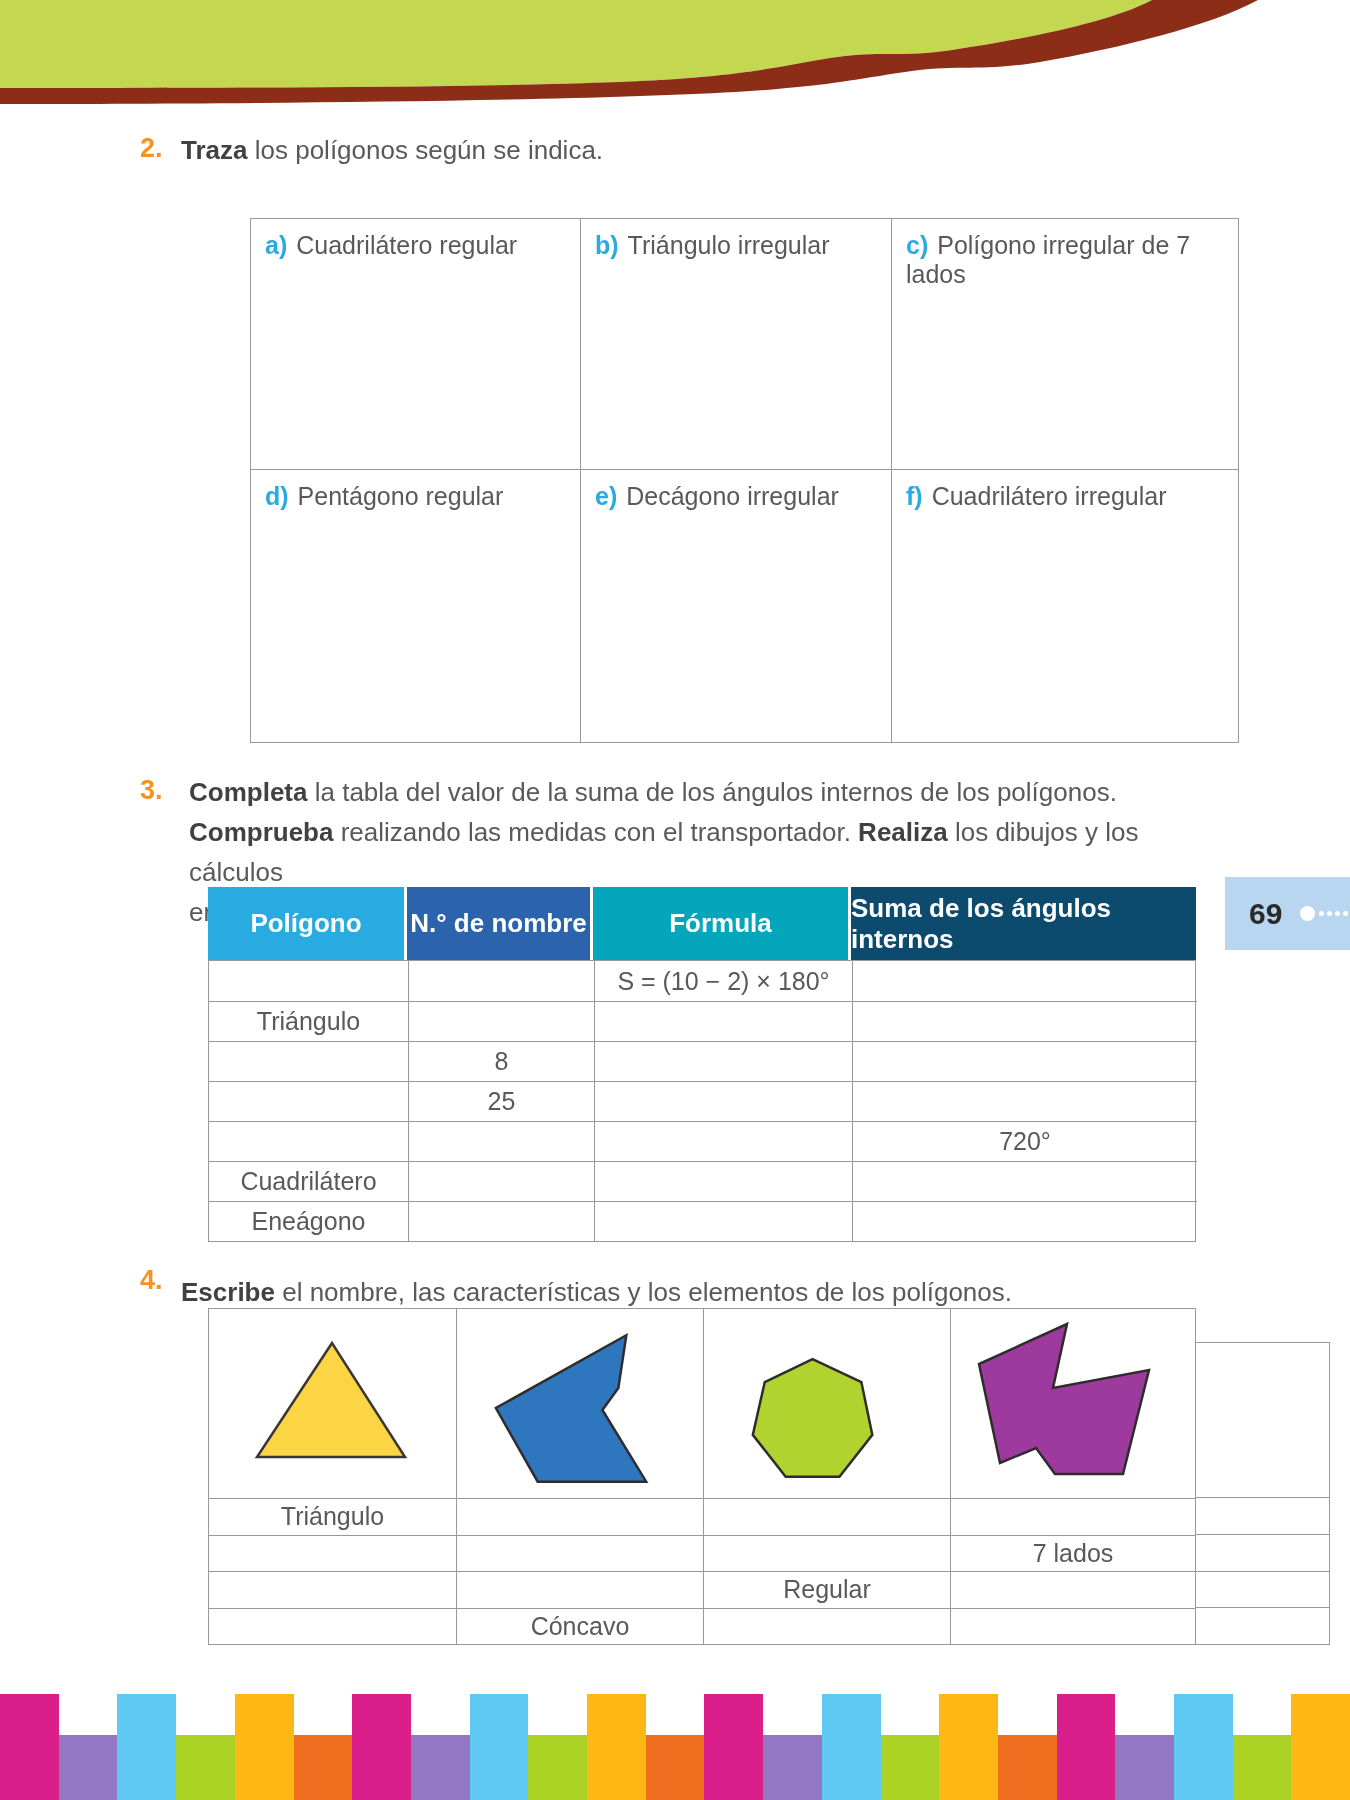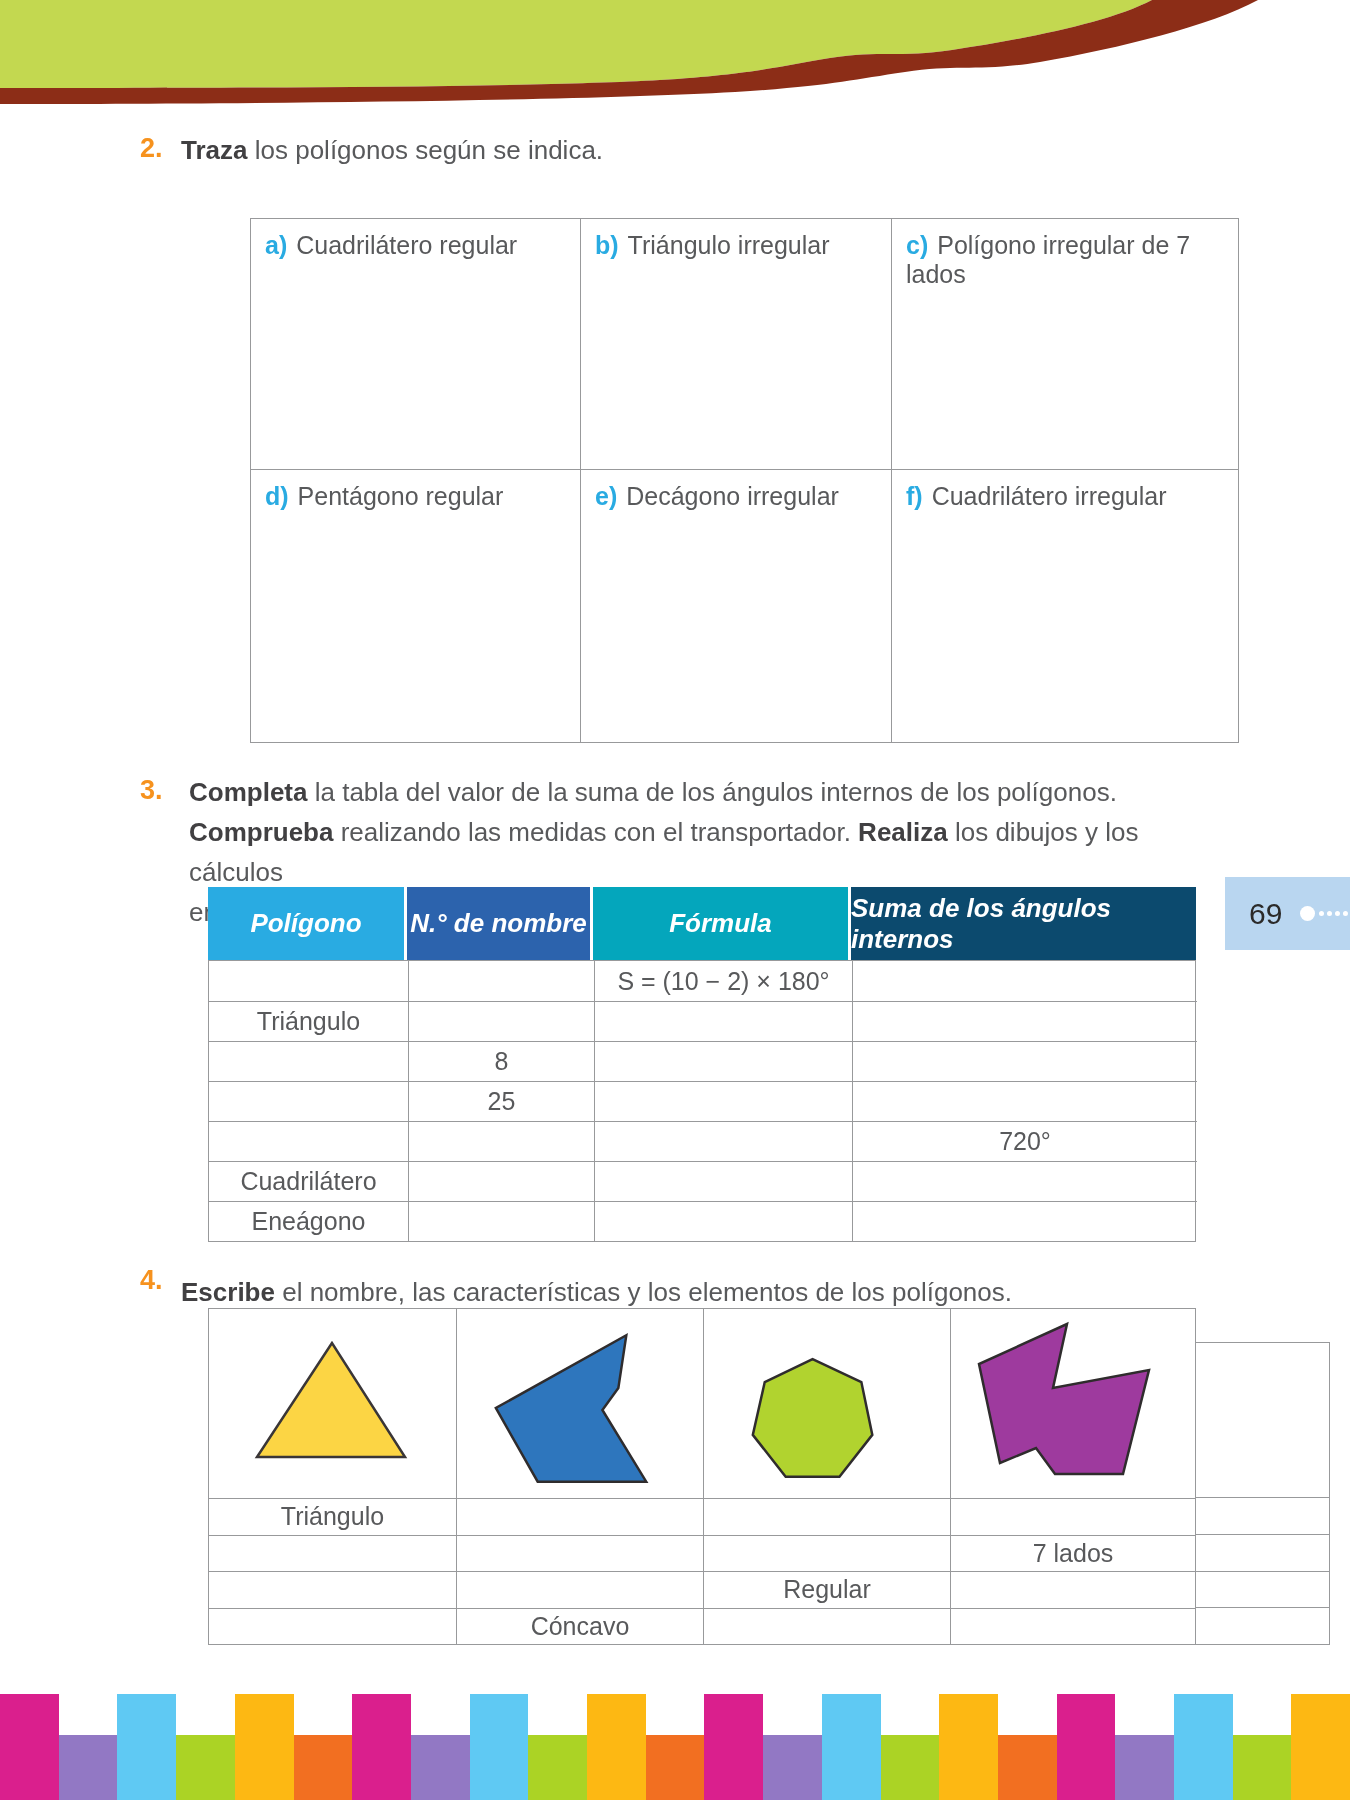--- a/index.html
+++ b/index.html
@@ -18,35 +18,35 @@
   .ex2-table{position:absolute;left:208px;top:218px;width:989px;height:525px;
              border:1.5px solid #98999b;box-sizing:border-box;
              display:grid;grid-template-columns:329px 311px 1fr;grid-template-rows:250px 1fr;margin-left:42px;}
   .ex2-cell{box-sizing:border-box;padding:12px 6px 0 14px;font-size:25px;}
   .ex2-cell.cl{border-left:1.5px solid #98999b;}
   .ex2-cell.ct{border-top:1.5px solid #98999b;}
   .lt{color:#29abe2;font-weight:700;margin-right:9px;}
 
   
   .ex3-wrap{position:absolute;left:208px;top:887px;width:988px;}
-  .ex3-head{display:grid;grid-template-columns:199px 186px 258px 345px;height:73px;font-style:italic;}
+  .ex3-head{display:grid;grid-template-columns:199px 186px 258px 345px;height:73px;}
   .ex3-head .hc{box-sizing:border-box;display:flex;align-items:center;justify-content:center;
                 color:#fff;font-weight:700;font-size:26px;border-right:3px solid #fff;}
   .ex3-head .hc:last-child{border-right:none;}
   .ex3-body{display:grid;grid-template-columns:199px 186px 258px 345px;grid-auto-rows:40px;
             border:1.5px solid #98999b;box-sizing:border-box;}
   .ex3-body .bc{box-sizing:border-box;display:flex;align-items:center;justify-content:center;
                 font-size:25px;color:#58595b;border-left:1.5px solid #98999b;border-top:1.5px solid #98999b;}
   .ex3-body .bc:nth-child(-n+4){border-top:none;}
   .ex3-body .bc:nth-child(4n+1){border-left:none;}
 
   
   .badge{position:absolute;left:1225px;top:877px;width:125px;height:73px;background:#b9d6f0;
          display:flex;align-items:center;}
-  .badge .pg{font-size:30px;color:#2b2a29;margin-left:24px;}
+  .badge .pg{font-size:30px;color:#2b2a29;margin-left:24px;font-weight:bold;}
   .badge .dot{width:15px;height:15px;border-radius:50%;background:#fff;margin-left:18px;flex:none;}
   .badge .dots{flex:1;border-top:5px dotted #fff;margin:0 2px 0 4px;}
 
   
   .ex4-wrap{position:absolute;left:208px;top:1308px;width:988px;height:337px;
             border:1.5px solid #98999b;box-sizing:border-box;}
   .ex4-shapes{display:grid;grid-template-columns:247px 247px 247px 1fr;height:189px;}
   .ex4-shapes .sc{box-sizing:border-box;border-left:1.5px solid #98999b;display:flex;
                   align-items:center;justify-content:center;}
   .ex4-shapes .sc:first-child{border-left:none;}

